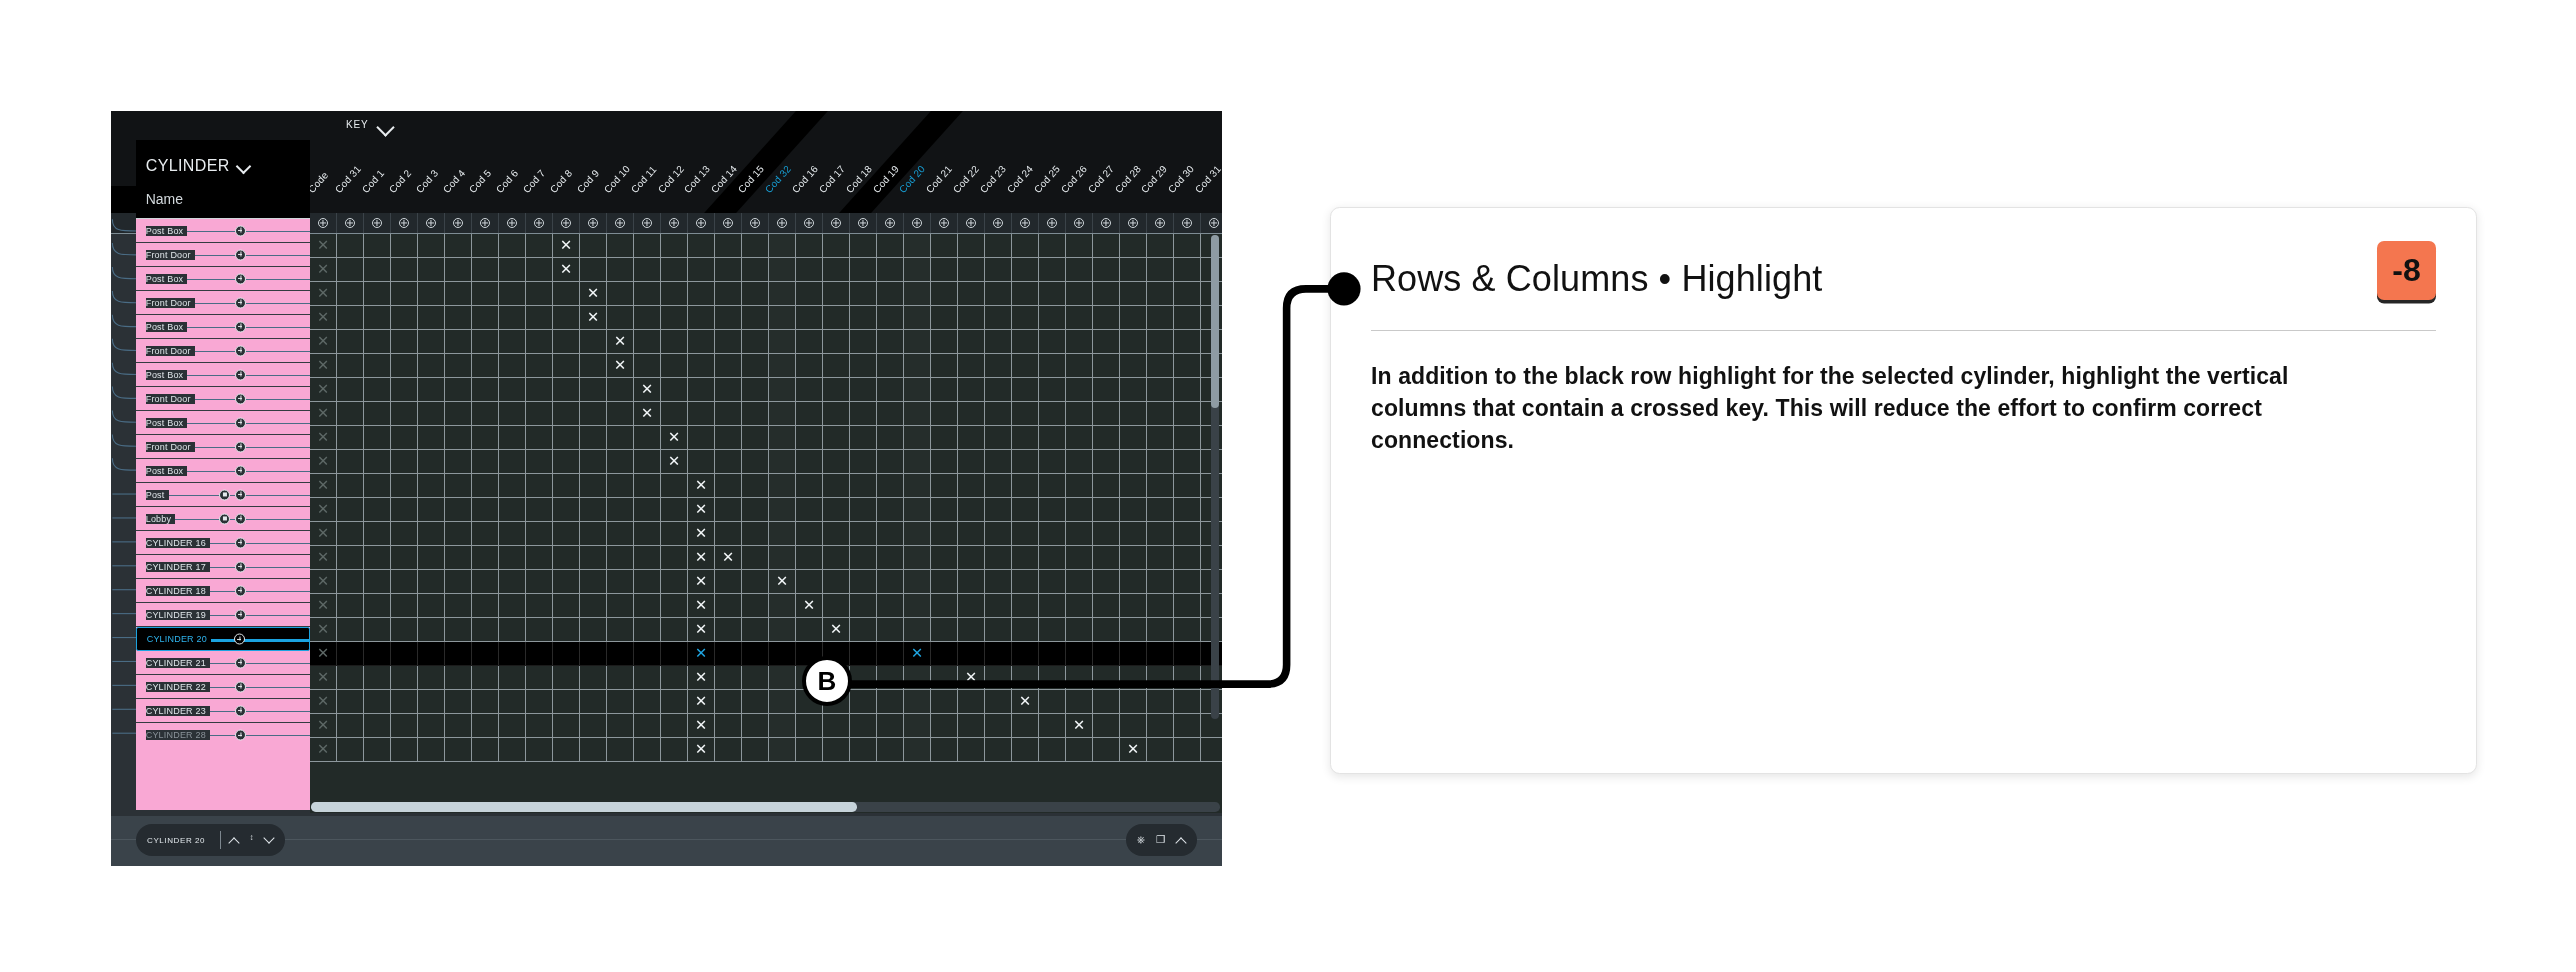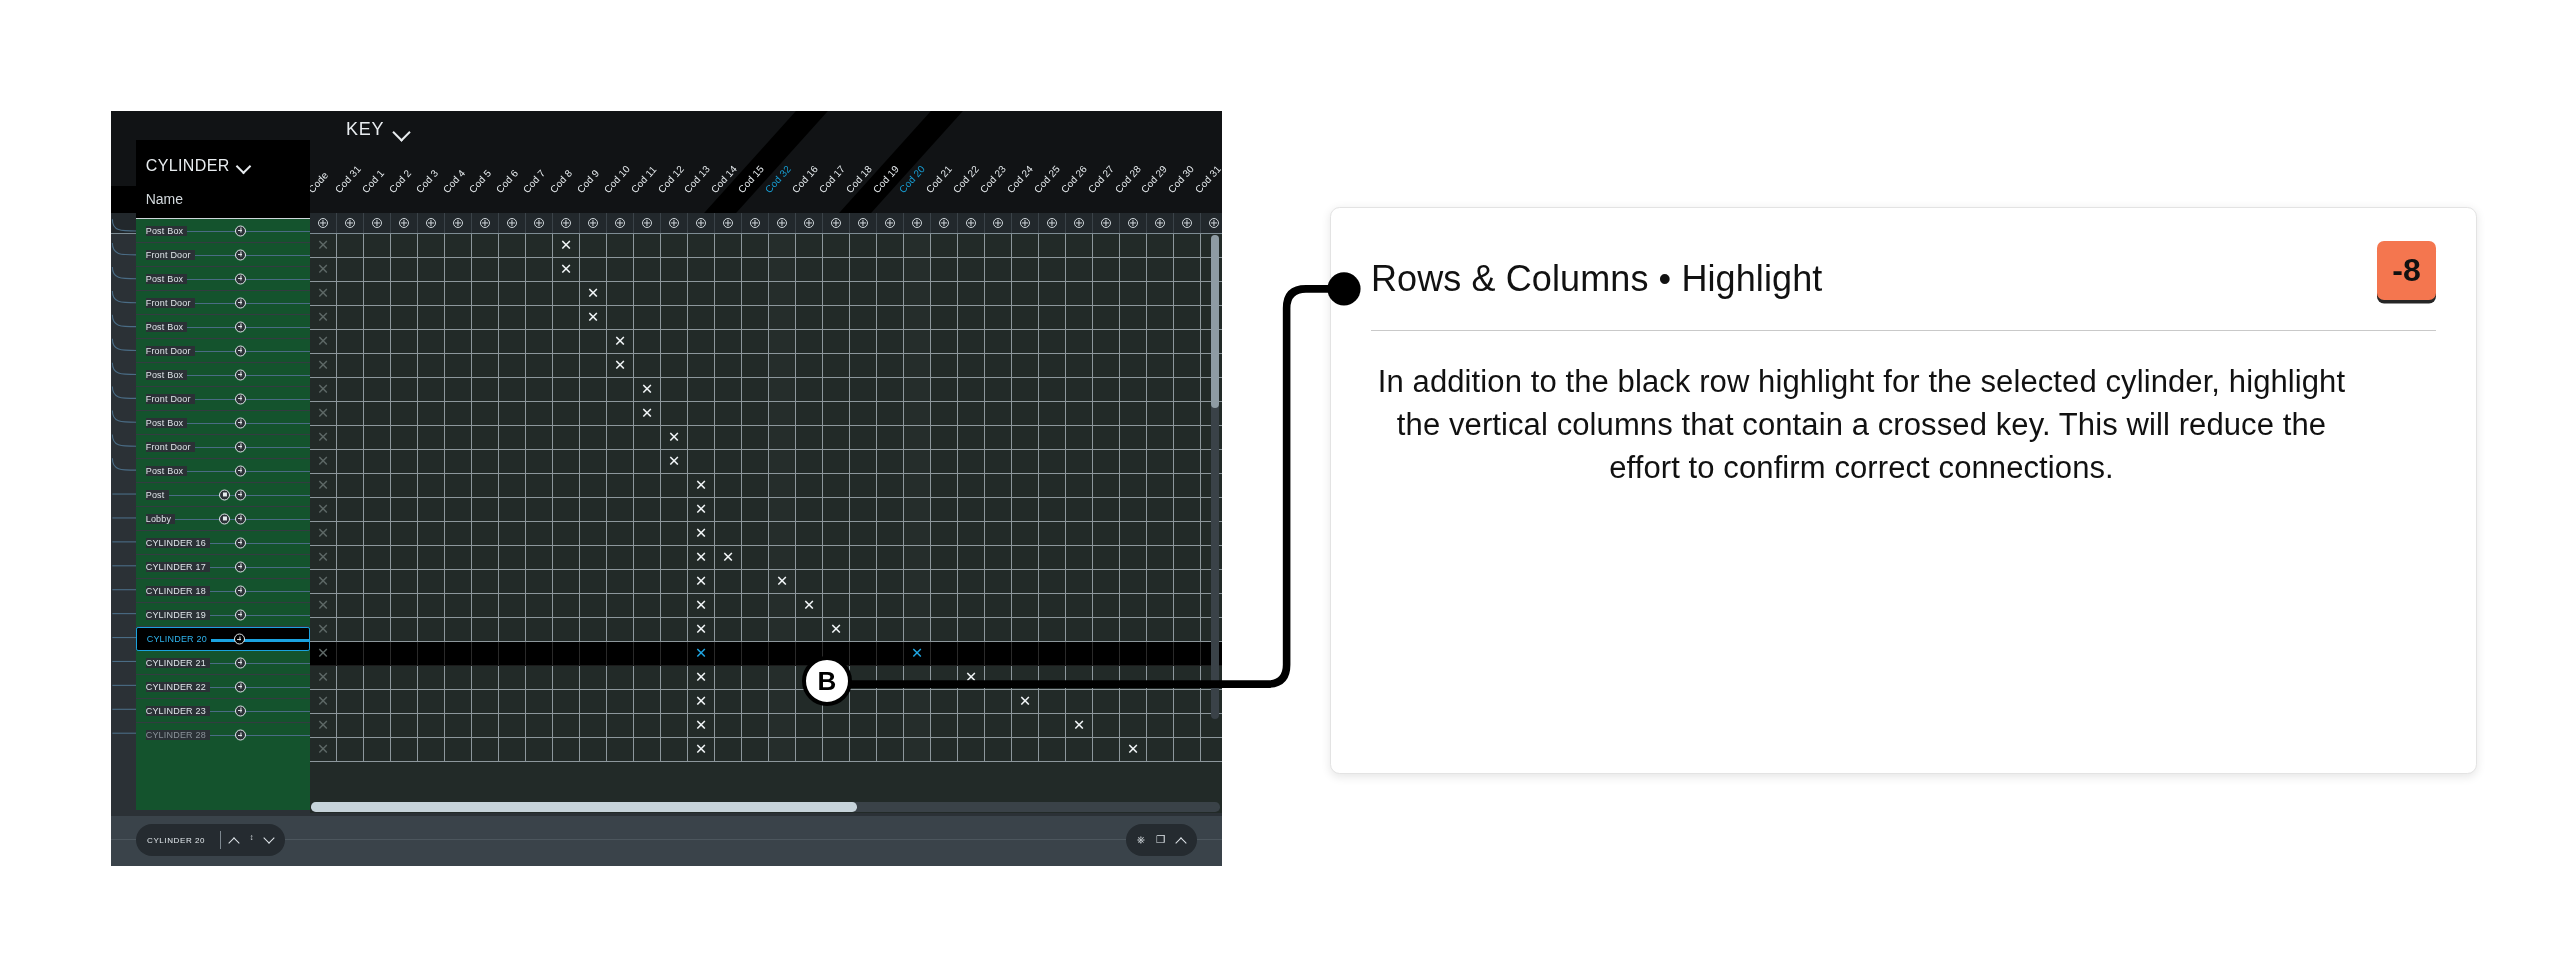--- a/index.html
+++ b/index.html
@@ -25,21 +25,21 @@
     position: absolute; left: 0; top: 0; width: 1111px; height: 102px;
     background: #111315;
   }
   .diagonal-head {
     position: absolute; left: 0; top: 0; width: 1111px; height: 102px;
     overflow: hidden;
   }
 
   .key-label {
     position: absolute; left: 235px; top: 8.3px;
-    color: #e8ecef; font-size: 18px; letter-spacing: 0.8px;
+    color: #e8ecef; font-size: 10px; letter-spacing: 0.8px;
     font-family: "Liberation Sans", sans-serif;
     display: flex; align-items: center; gap: 8.3px;
   }
   .chev-d { display:inline-block; width: 18px; height: 9.7px; position: relative; }
   .chev-d::before{
     content:""; position:absolute; left:2.1px; top:0.7px; width:11px;height:11px;
     border-right:2.1px solid #e8ecef; border-bottom:2.1px solid #e8ecef;
     transform: rotate(45deg);
   }
 
@@ -107,21 +107,21 @@
   .pcircle::before,.pcircle::after{
     content:"";position:absolute;background:#cfd6da;
   }
   .pcircle::before{left:50%;top:1.7px;width:1.1px;height:5.5px;transform:translateX(-50%);}
   .pcircle::after{top:50%;left:1.7px;height:1.1px;width:5.5px;transform:translateY(-50%);}
 
   
   .sidebar {
     position:absolute; left: 25px; top: 108px;
     width: 174px; height: 591px;
-    background:#14532d; z-index: 8;
+    background:#f9a8d4; z-index: 8;
     overflow:hidden;
   }
   .srow {
     position:relative; height: 24px;
     display:flex; align-items:center;
     padding-left: 9.7px;
     border-bottom: 0.7px solid #343b41;
   }
   .srow .lbl {
     color:#dfe5e9; font-size: 9px; letter-spacing:0.2px; white-space:nowrap;
@@ -266,22 +266,22 @@
   .badge {
     min-width: 59px; height: 59px; border-radius: 7px;
     background:#f4764f;
     display:flex;align-items:center;justify-content:center;
     color:#111; font-size: 32px; font-weight:700;
     box-shadow: 0 3.5px 0 rgba(0,0,0,.85);
     padding: 0 9.7px;
   }
   .card-rule { height:1.4px; background:#c9c9c9; margin: 30px 0 30px 0; }
   .card-body {
-    font-size: 31px; line-height: 1.38; font-weight:400; color:#111;
-    letter-spacing:0.1px; max-width: 981px; text-align: center;
+    font-size: 23px; line-height: 1.38; font-weight:700; color:#111;
+    letter-spacing:0.1px; max-width: 981px;
   }
   .card-foot { display:flex; align-items:center; gap: 0; margin-top: 50px; }
   .tag {
     font-size: 18.7px; font-weight:700; color:#8a8a8a; letter-spacing: 1px;
   }
   .tagdiv { width:1.4px; height: 32px; background:#cfcfcf; margin: 0 30px; }
 </style>
 </head>
 <body>
 

